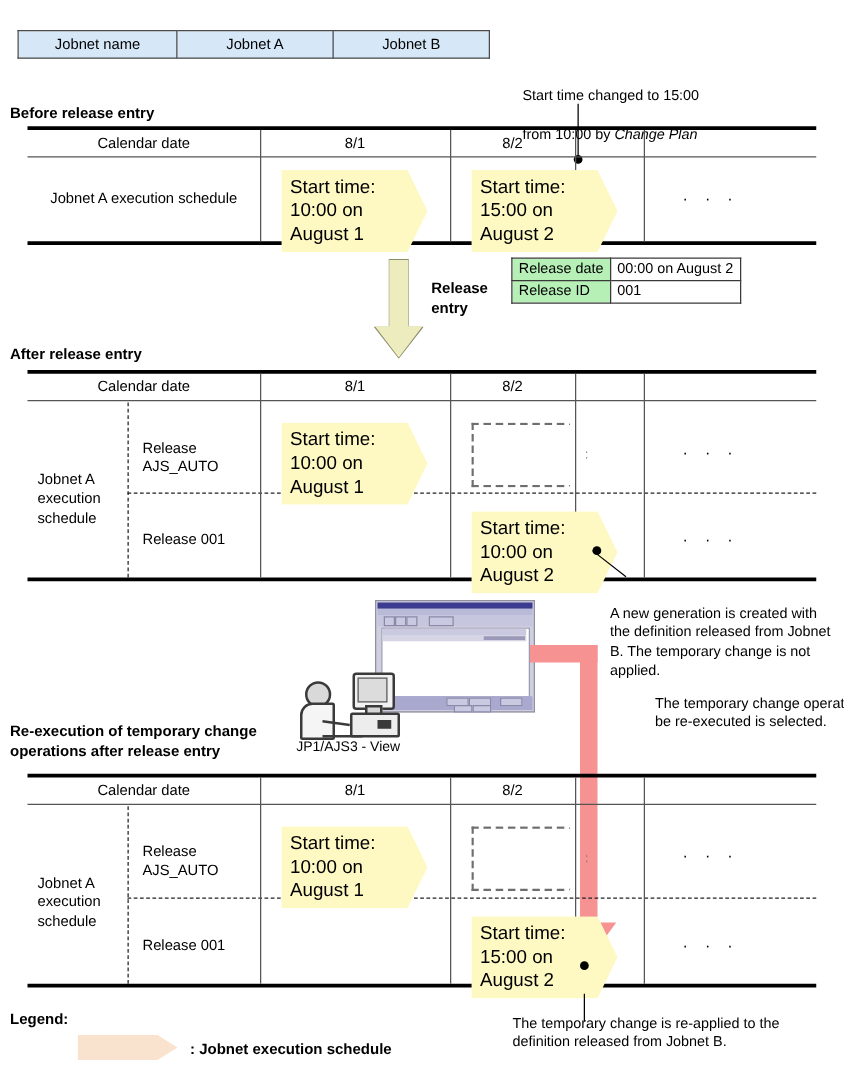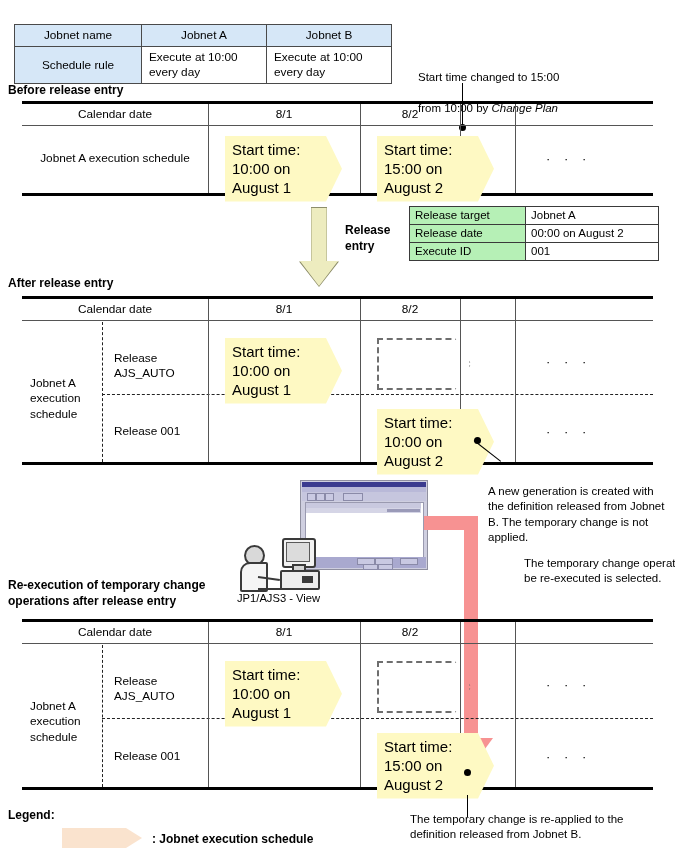--- a/index.html
+++ b/index.html
@@ -131,25 +131,20 @@
 </head>
 <body>
 
 <table class="hdr-table abs" style="left:14px;top:4px;">
   <tbody>
       <tr>
     <td class="blue ctr" style="width:112px;">Jobnet name</td>
     <td class="blue ctr" style="width:110px;">Jobnet A</td>
     <td class="blue ctr" style="width:110px;">Jobnet B</td>
   </tr>
-  <tr>
-    <td class="blue ctr">Schedule rule</td>
-    <td>Execute at 10:00 every day</td>
-    <td>Execute at 10:00 every day</td>
-  </tr>
 </tbody>
   </table>
 
 <div class="note" style="left:418px;top:55px;">
   <span>Start time changed to 15:00</span><br>
   <span>from 10:00 by </span><span class="ital">Change Plan</span>
 </div>
 <div class="lead" style="left:462px;top:83px;width:1px;height:44px;"></div>
 <div class="dot" style="left:459px;top:124px;"></div>
 
@@ -181,30 +176,26 @@
   <div class="dots" style="left:524px;top:50px;">· · ·</div>
 </div>
 
 <div class="yarrow-o" style="left:299px;top:207px;width:40px;height:80px;"></div>
 <div class="yarrow" style="left:300px;top:208px;width:38px;height:78px;"></div>
 <div class="caption" style="left:345px;top:223px;">Release
 entry</div>
 
 <table class="green-table abs" style="left:409px;top:206px;">
   <tbody>
-      <tr>
-    <td class="k" style="width:105px;">Release target</td>
-    <td class="v" style="width:122px;">Jobnet A</td>
-  </tr>
   <tr>
     <td class="k">Release date</td>
     <td class="v">00:00 on August 2</td>
   </tr>
   <tr>
-    <td class="k">Execute ID</td>
+    <td class="k">Release ID</td>
     <td class="v">001</td>
   </tr>
 </tbody>
   </table>
 
 <div class="caption" style="left:8px;top:276px;">After release entry</div>
 
 <div class="band" style="top:296px;height:170px;">
   <div class="rule-thick" style="top:0;"></div>
   <div class="rule-thin" style="top:24px;"></div>

